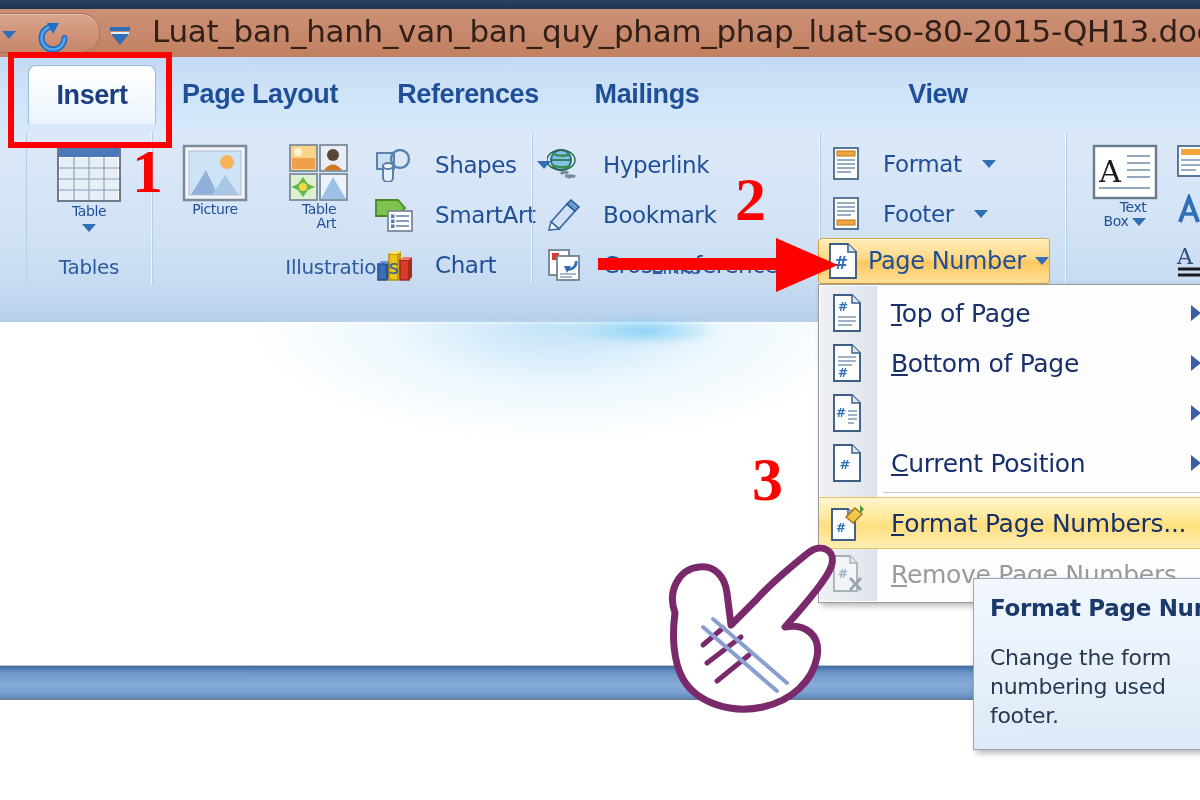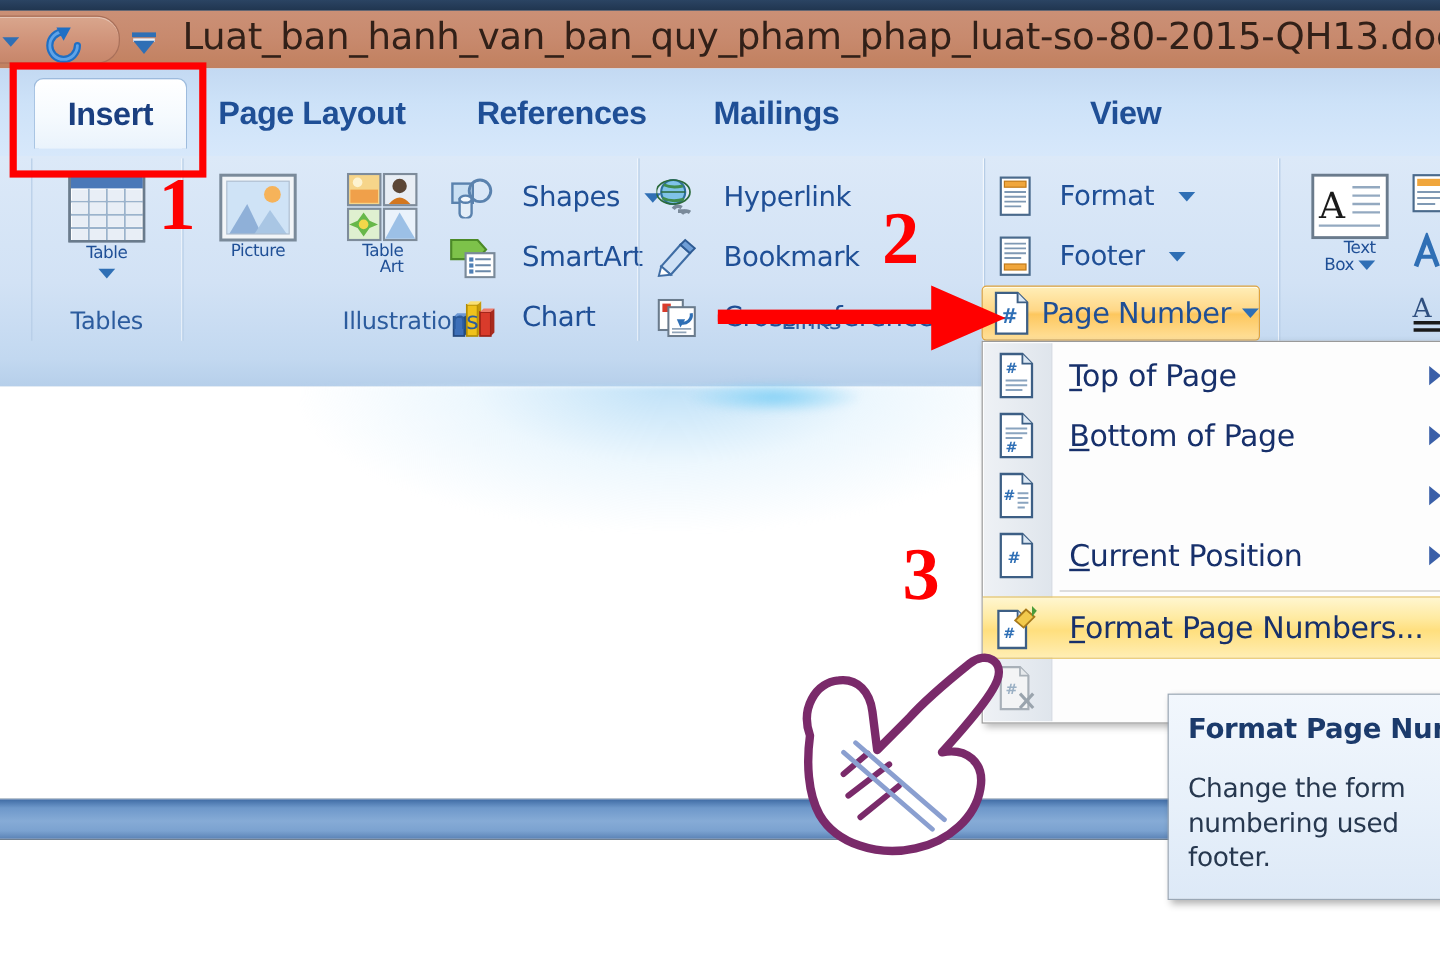--- a/index.html
+++ b/index.html
@@ -701,20 +701,21 @@
         <svg width="34" height="40" viewBox="0 0 34 40">
           <path d="M4 2 h16 l7 7 v28 h-23 z" fill="#f3f4f5" stroke="#a8b0b8" stroke-width="1.8"></path>
           <path d="M20 2 v7 h7" fill="#e6e9ec" stroke="#a8b0b8" stroke-width="1.4"></path>
           <text x="13" y="24" font-family="DejaVu Sans, sans-serif" font-size="12" font-weight="bold" fill="#9bb0c4" text-anchor="middle">#</text>
           <g stroke="#9aa4ad" stroke-width="2.6">
             <line x1="20" y1="24" x2="31" y2="36"></line>
               <line x1="31" y1="24" x2="20" y2="36"></line>
           </g>
         </svg>
       </span>
+      <span class="mlbl"><u>R</u><span>emove Page Numbers</span></span>
     </div>
   </div>
 
   <div class="tooltip">
     <div class="tt-title">Format Page Num</div>
     <div class="tt-body">Change the form
 numbering used
 footer.</div>
   </div>
 

